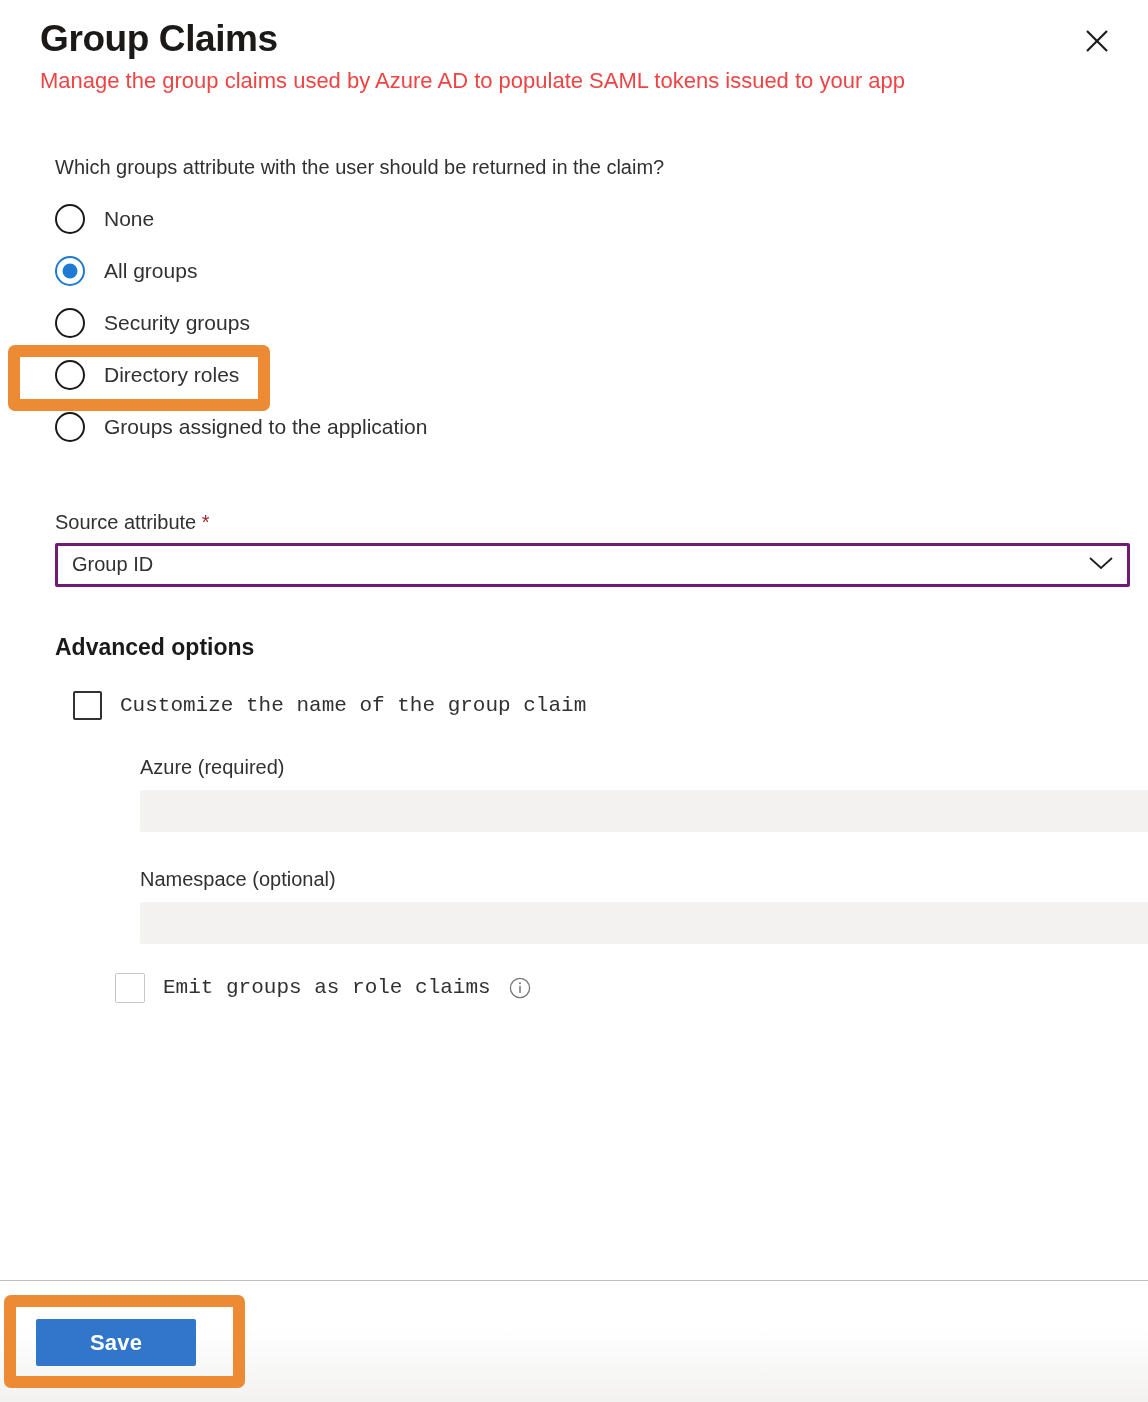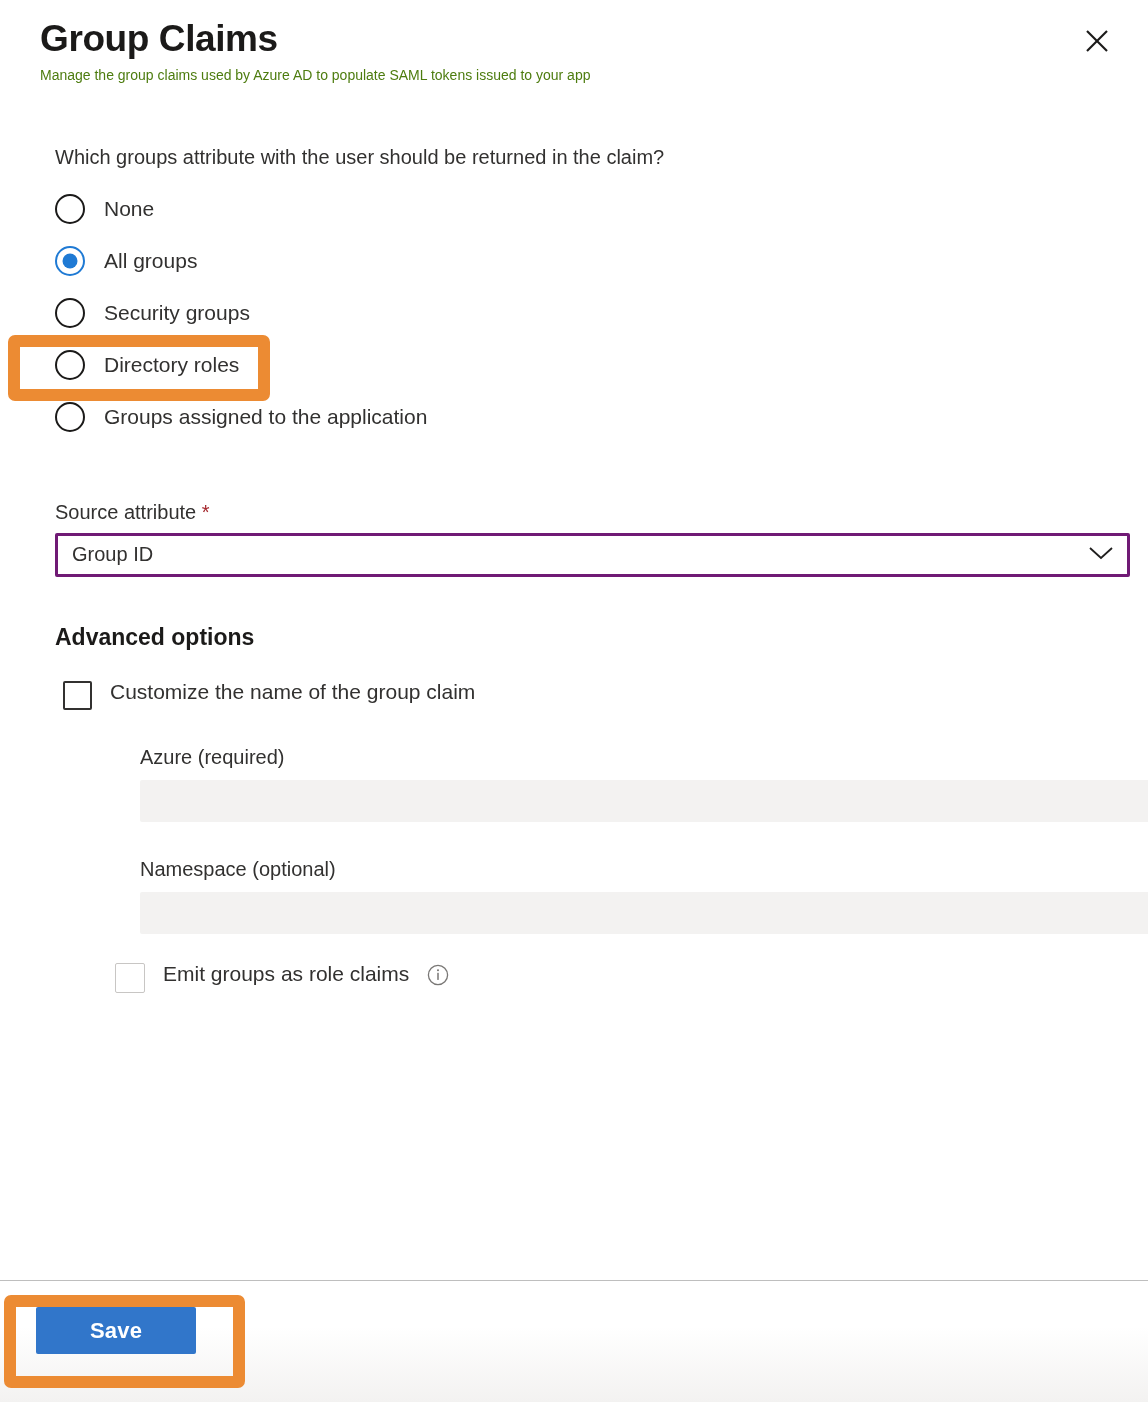--- a/index.html
+++ b/index.html
@@ -35,23 +35,23 @@
   }
   .title {
     font-size: 37px;
     font-weight: bold;
     line-height: 1.12;
     letter-spacing: -0.4px;
     color: #1b1a19;
     margin: 0;
   }
   .subtitle {
-    font-size: 14px;
+    font-size: 22px;
     line-height: 1.25;
-    color: #4d7c0f;
+    color: #ef4444;
     margin: 8px 0 0 0;
     font-weight: normal;
   }
   .close-btn {
     position: absolute;
     top: 20px;
     right: 30px;
     width: 42px;
     height: 42px;
     display: flex;
@@ -182,23 +182,24 @@
   .section-title {
     font-size: 23px;
     font-weight: bold;
     color: #1b1a19;
     margin: 47px 0 18px 15px;
     line-height: 1.2;
   }
 
   .check-row {
     display: flex;
-    align-items: flex-start;
-    margin: 29px 0 0 23px;
-    cursor: pointer;
+    align-items: center;
+    margin: 29px 0 0 33px;
+    cursor: pointer;
+    font-family: Liberation Mono, monospace;
   }
   .check-row.indented { margin-left: 75px; }
   .check-mark {
     width: 29px;
     height: 29px;
     border: 2.5px solid #323130;
     border-radius: 2px;
     background: #ffffff;
     flex: 0 0 auto;
   }
@@ -241,21 +242,21 @@
   .footer {
     flex: 0 0 auto;
     height: 122px;
     border-top: 1.5px solid #bebebe;
     background: linear-gradient(to bottom, #ffffff 0%, #ffffff 38%, #f3f2f1 100%);
     position: relative;
   }
   .save-btn {
     position: absolute;
     left: 36px;
-    top: 26px;
+    top: 38px;
     width: 160px;
     height: 47px;
     background: #3176ca;
     color: #ffffff;
     font-size: 22px;
     font-weight: bold;
     font-family: "Liberation Sans", "DejaVu Sans", sans-serif;
     border: none;
     border-radius: 2px;
     cursor: pointer;

